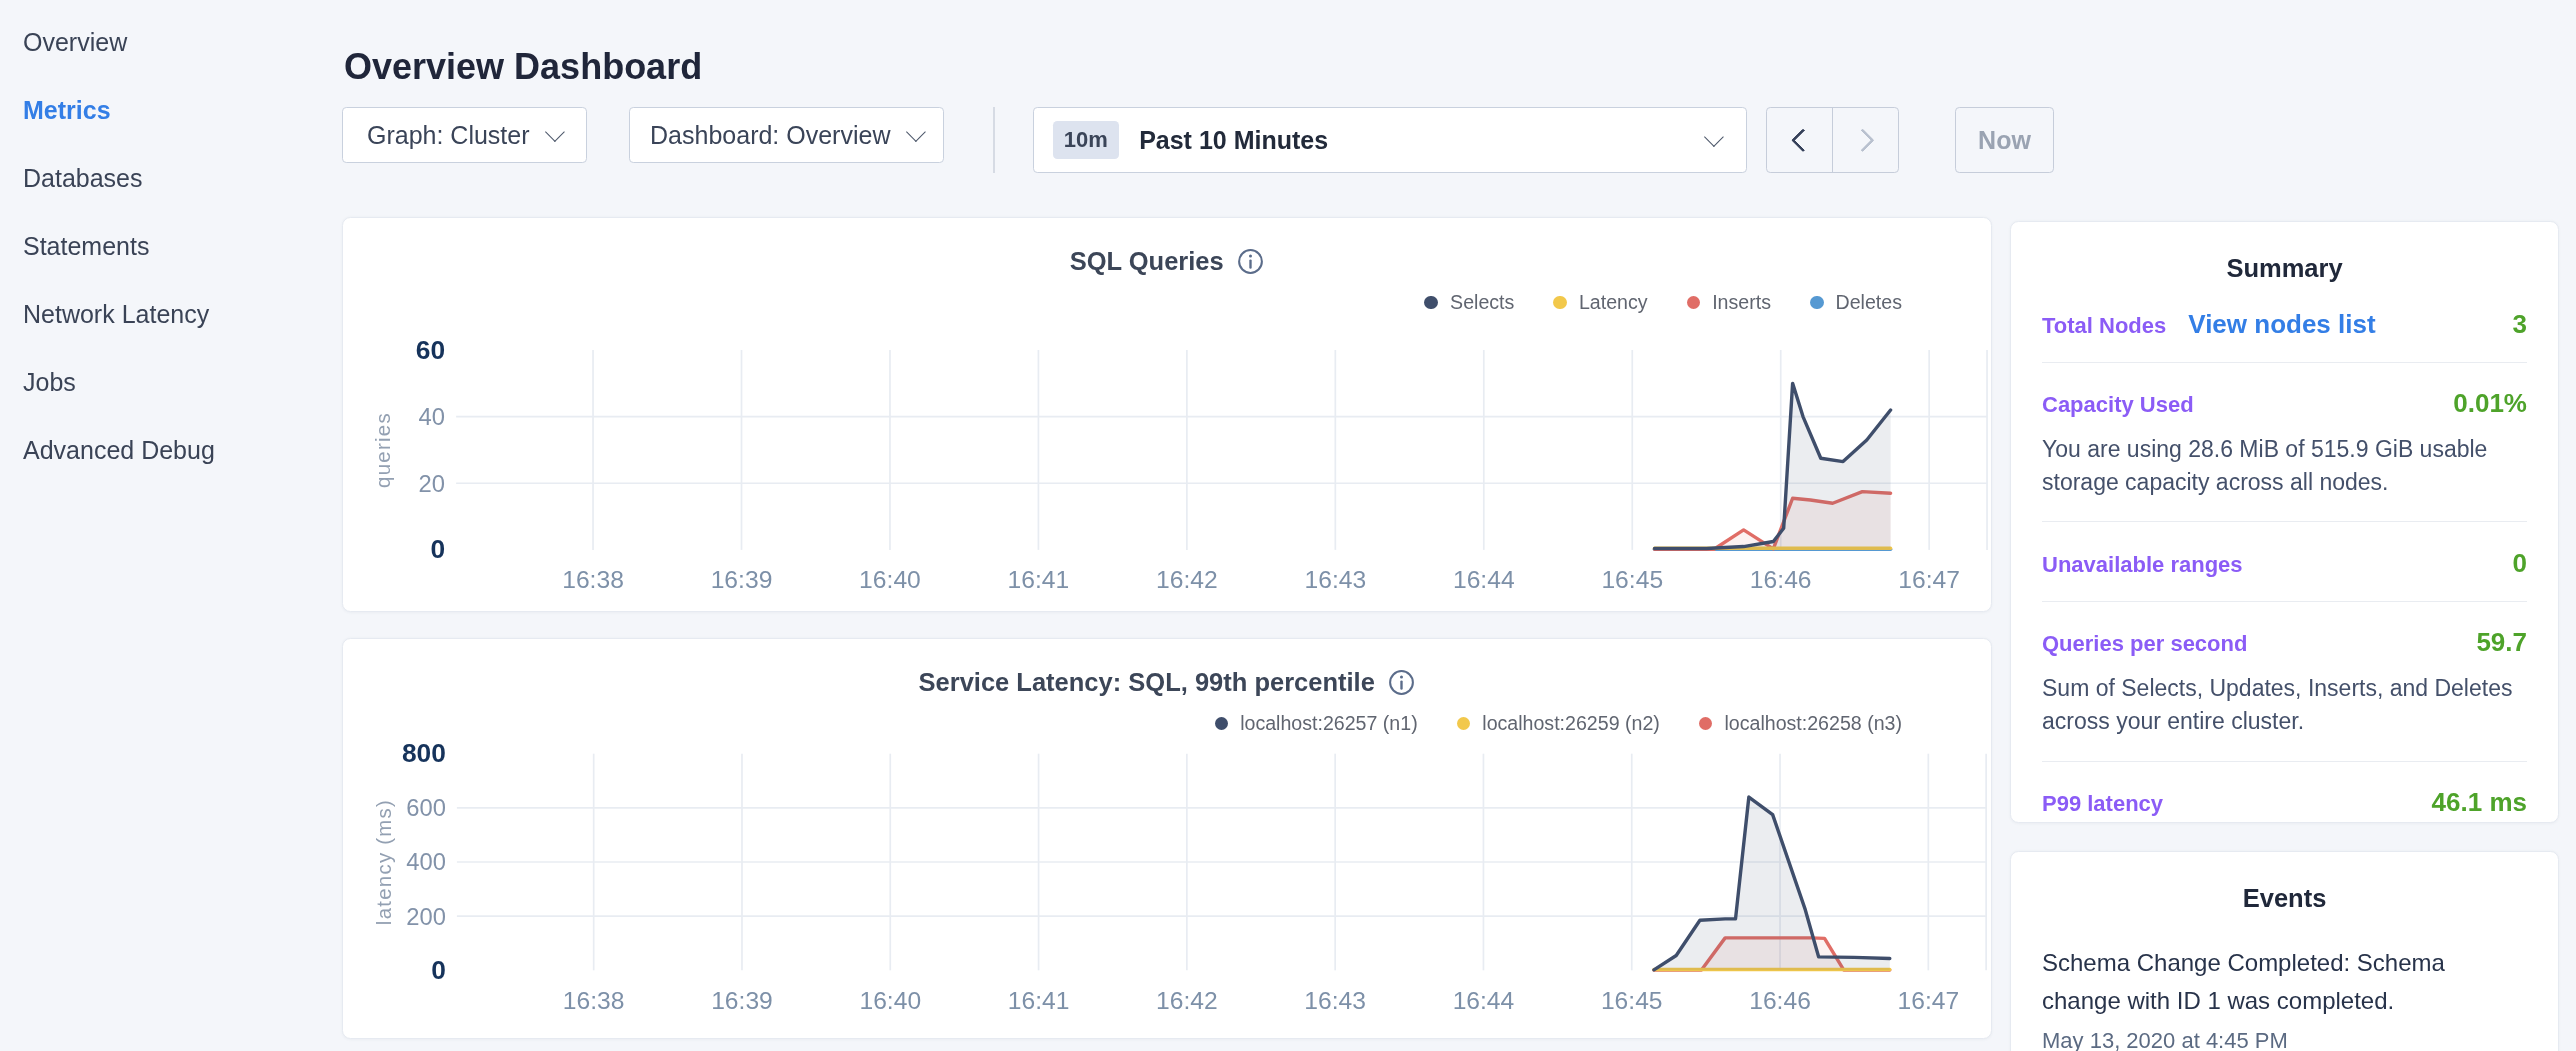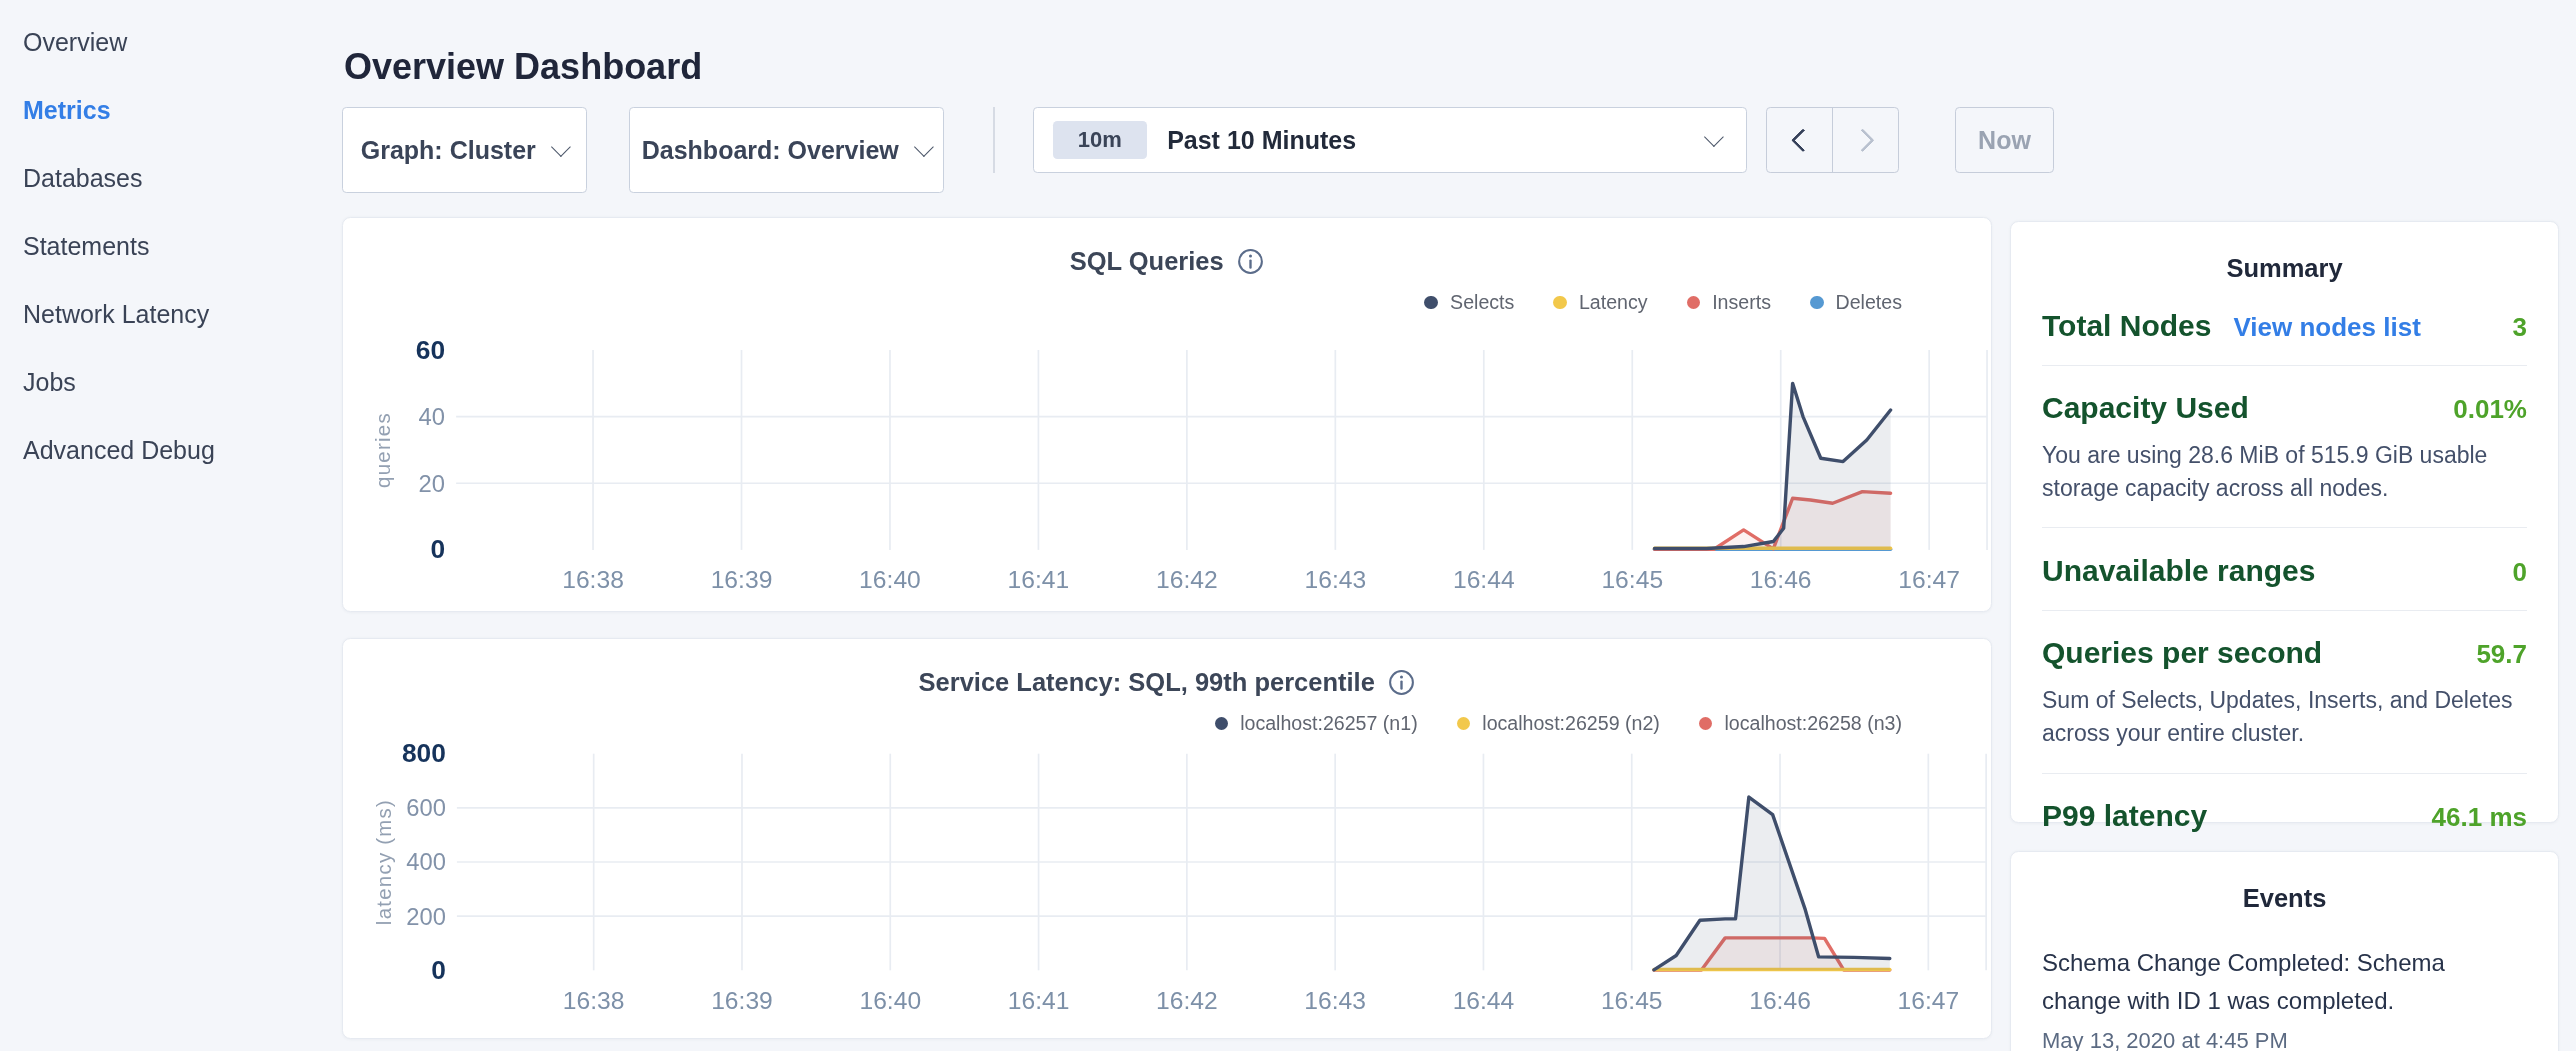--- a/index.html
+++ b/index.html
@@ -7,32 +7,32 @@
     width:2576px;height:1051px;position:relative;overflow:hidden;
     background:#f4f6fa;font-family:"Liberation Sans",sans-serif;color:#3a4356;
   }
   
   .sidebar{position:absolute;left:0;top:8px;width:340px;height:1051px;}
   .side-item{height:68px;display:flex;align-items:center;padding-left:23px;
     font-size:25px;color:#3a4356;cursor:pointer;}
   .side-item.active{color:#337ee6;font-weight:700;}
   
   .page-title{position:absolute;left:344px;top:22px;font-size:36px;font-weight:700;color:#20263a;}
-  .dropdown{position:absolute;top:107px;height:86px;background:#fff;border:0.9px solid #c9d1de;
+  .dropdown{position:absolute;top:107px;height:56px;background:#fff;border:0.9px solid #c9d1de;
     border-radius:4.3px;display:flex;align-items:center;justify-content:center;gap:18.7px;
-    font-size:25px;font-weight:700;color:#3a4458;box-sizing:border-box;cursor:pointer;}
+    font-size:25px;font-weight:400;color:#3a4458;box-sizing:border-box;cursor:pointer;}
   .dd-graph{left:342px;width:245px;}
   .dd-dashboard{left:629px;width:315px;}
   .chev{width:12.8px;height:12.8px;border-right:2.6px solid #3a4458;border-bottom:2.6px solid #3a4458;
     transform:rotate(45deg);margin-top:-6.8px;}
   .chev.thin{border-width:1.7px;border-color:#4a5568;}
   .controls-divider{position:absolute;left:993px;top:107px;width:1.7px;height:66px;background:#d6dbe4;}
   .time-select{position:absolute;left:1033px;top:107px;width:714px;height:66px;background:#fff;
     border:0.9px solid #c9d1de;border-radius:4.3px;display:flex;align-items:center;box-sizing:border-box;cursor:pointer;}
-  .tw-badge{margin-left:18.7px;background:#dde3ef;border-radius:4.3px;padding:6px 25px;
+  .tw-badge{margin-left:18.7px;background:#dde3ef;border-radius:4.3px;padding:6px 11px;
     font-size:22px;font-weight:700;color:#3a4458;}
   .tw-label{margin-left:20.4px;font-size:25px;font-weight:700;color:#222a3a;}
   .tw-chev{margin-left:auto;margin-right:25.5px;}
   .nav-group{position:absolute;left:1766px;top:107px;width:133px;height:66px;
     border:0.9px solid #c6cdda;border-radius:4.3px;display:flex;box-sizing:border-box;}
   .nav-btn{flex:1;display:flex;align-items:center;justify-content:center;cursor:pointer;}
   .nav-btn + .nav-btn{border-left:0.9px solid #c6cdda;}
   .arrow{width:13.6px;height:13.6px;border-style:solid;border-width:0 3.4px 3.4px 0;border-radius:1.7px;}
   .arrow.left{border-color:#36415a;transform:rotate(135deg);margin-left:6.8px;}
   .arrow.right{border-color:#b9c1cf;transform:rotate(-45deg);margin-right:6.8px;}
@@ -52,21 +52,21 @@
   .chart-title{font-size:25.5px;font-weight:700;color:#3c4658;}
   .legend{position:absolute;top:73px;right:89px;display:flex;gap:39px;align-items:center;}
   .legend-item{display:flex;align-items:center;gap:12px;font-size:19.6px;color:#606570;}
   .legend-dot{width:13.6px;height:13.6px;border-radius:50%;}
   .chart-svg{position:absolute;left:0;top:0;}
   
   .panel-heading{text-align:center;padding-top:32px;font-size:25.5px;font-weight:700;color:#20283a;}
   .sum-row{padding:25.5px 0 22px 0;border-bottom:0.9px solid #e9ecf1;}
   .sum-row:last-child{border-bottom:none;}
   .sum-head{display:flex;align-items:baseline;}
-  .sum-label{font-size:30px;font-weight:700;color:#14532d;}
+  .sum-label{font-size:22px;font-weight:700;color:#8b5cf6;}
   .sum-link{font-size:26px;font-weight:700;color:#337ee6;margin-left:22px;cursor:pointer;}
   .sum-value{margin-left:auto;font-size:26px;font-weight:700;color:#4ea32a;}
   .sum-desc{margin-top:13.6px;font-size:23px;color:#44506a;line-height:1.45;}
   
   .event-item{margin-top:31px;}
   .event-text{font-size:24px;color:#28334a;line-height:1.6;}
   .event-time{margin-top:6.8px;font-size:22px;color:#5b6a82;}
 </style>
 </head>
 <body>

